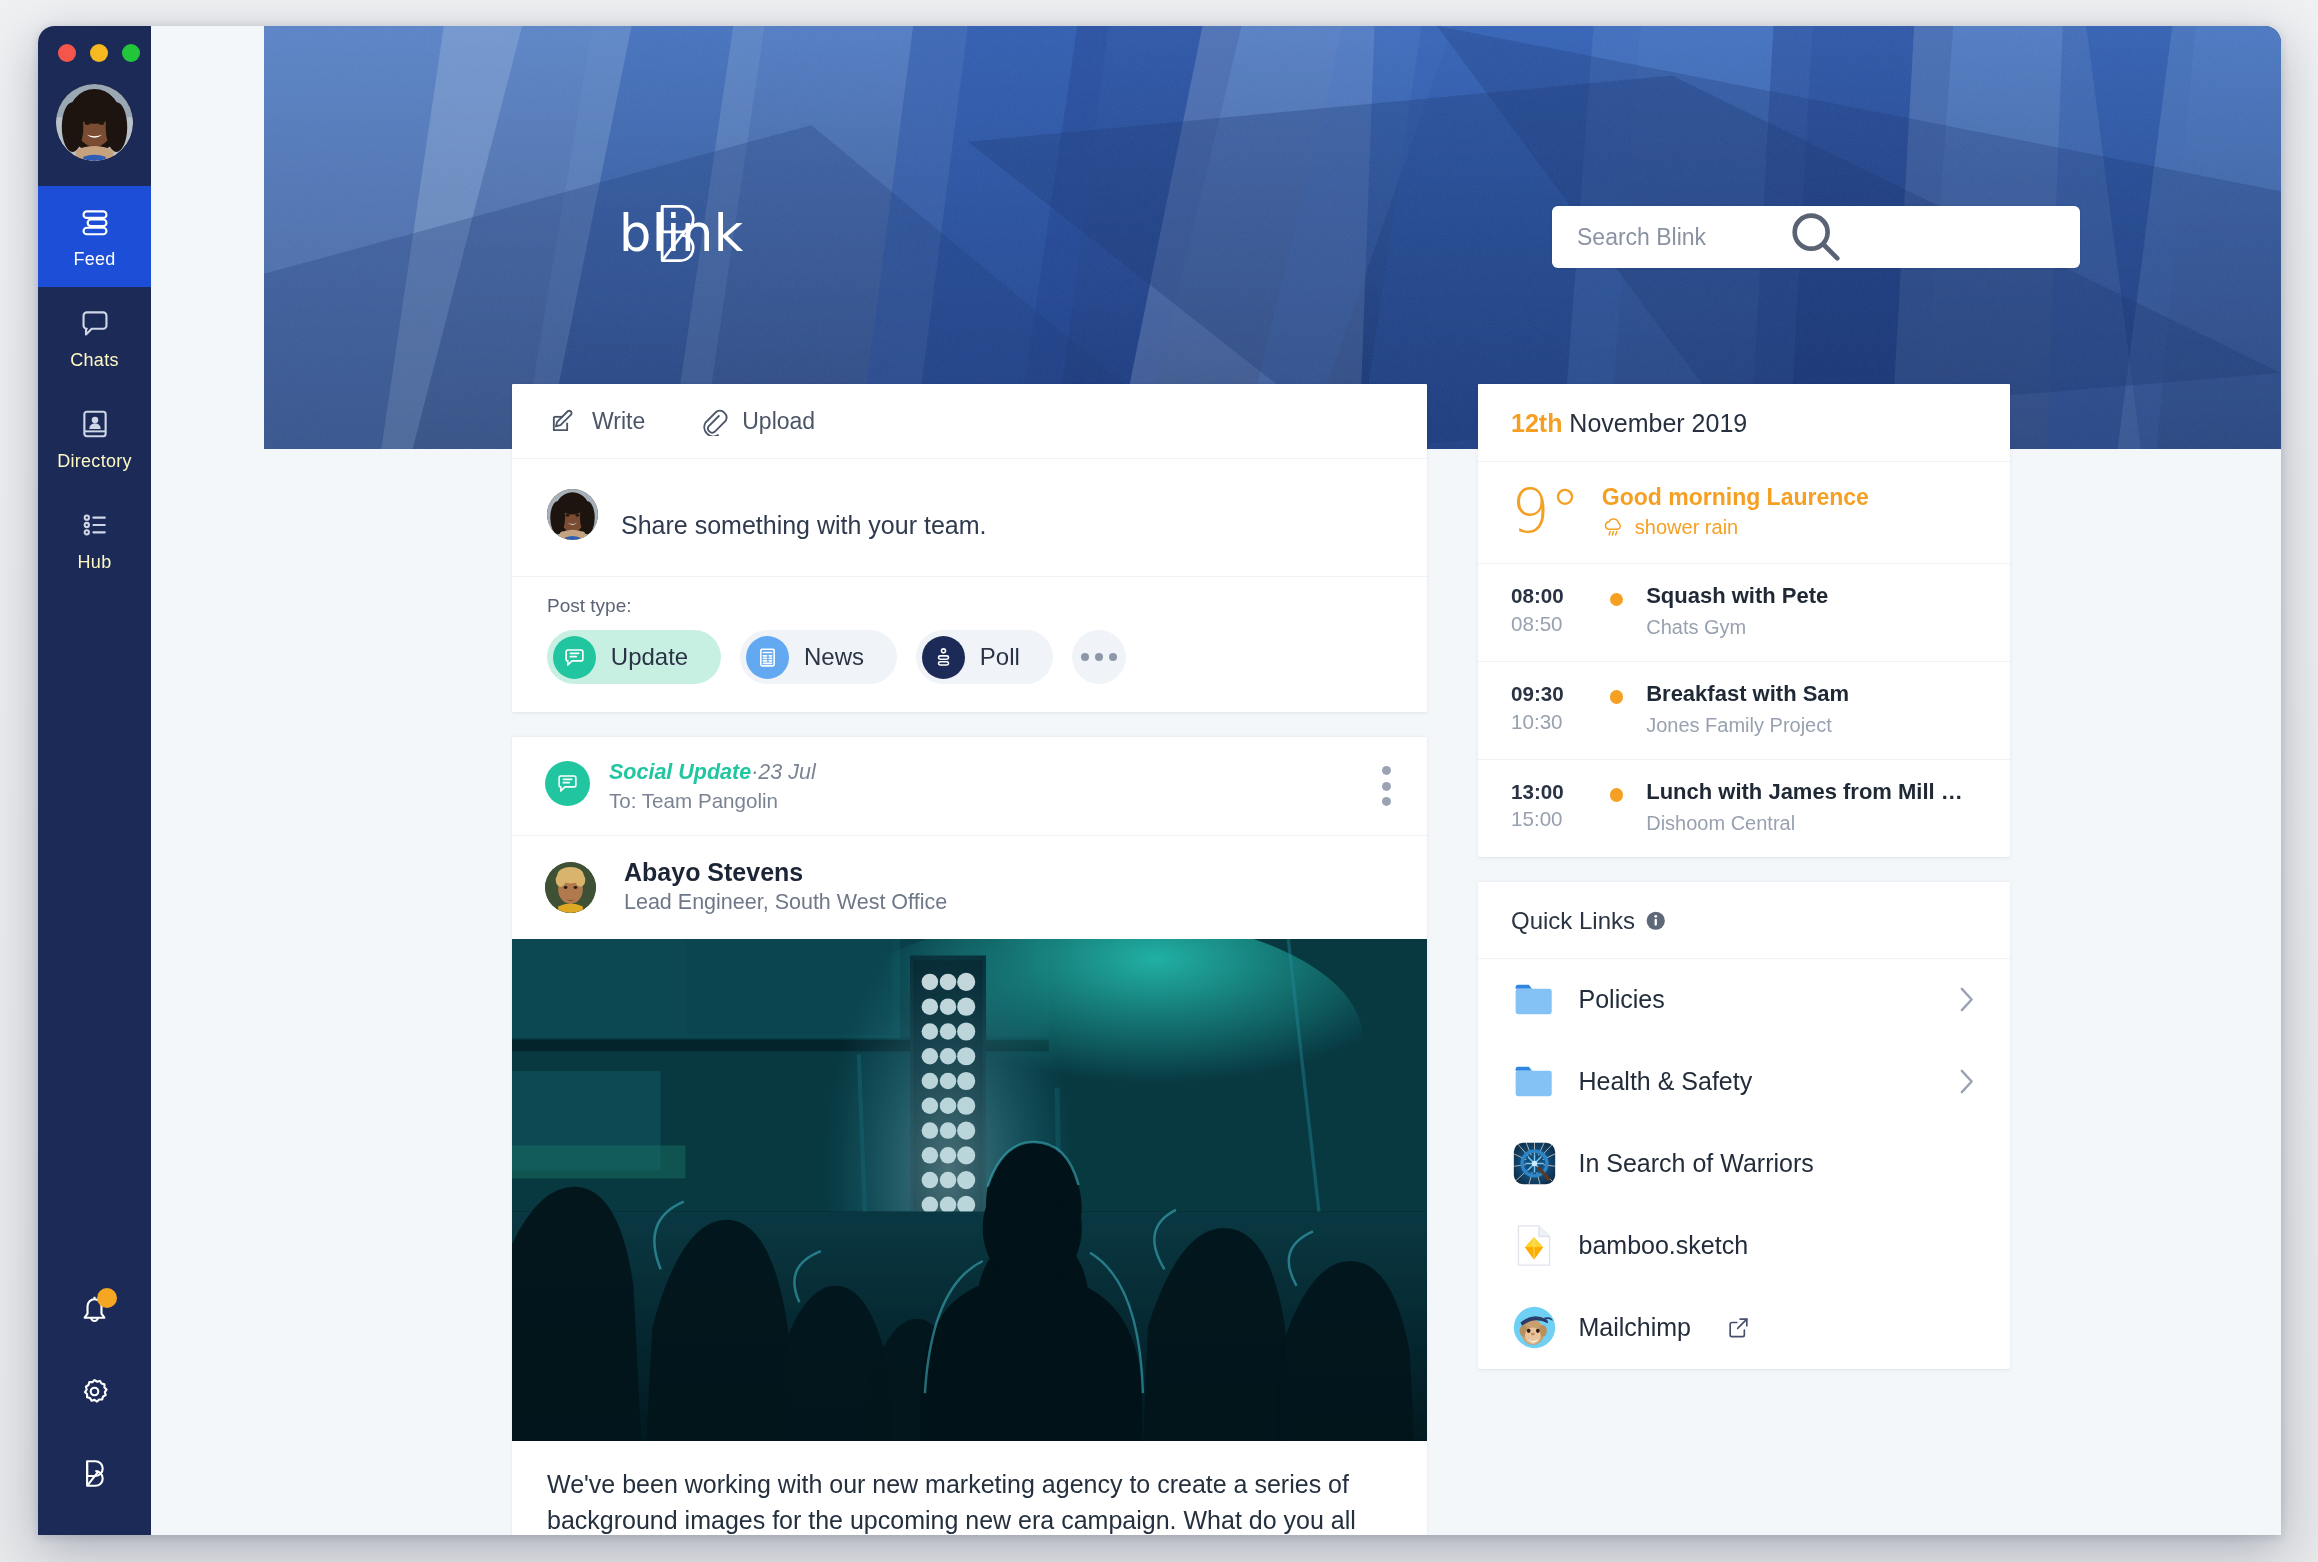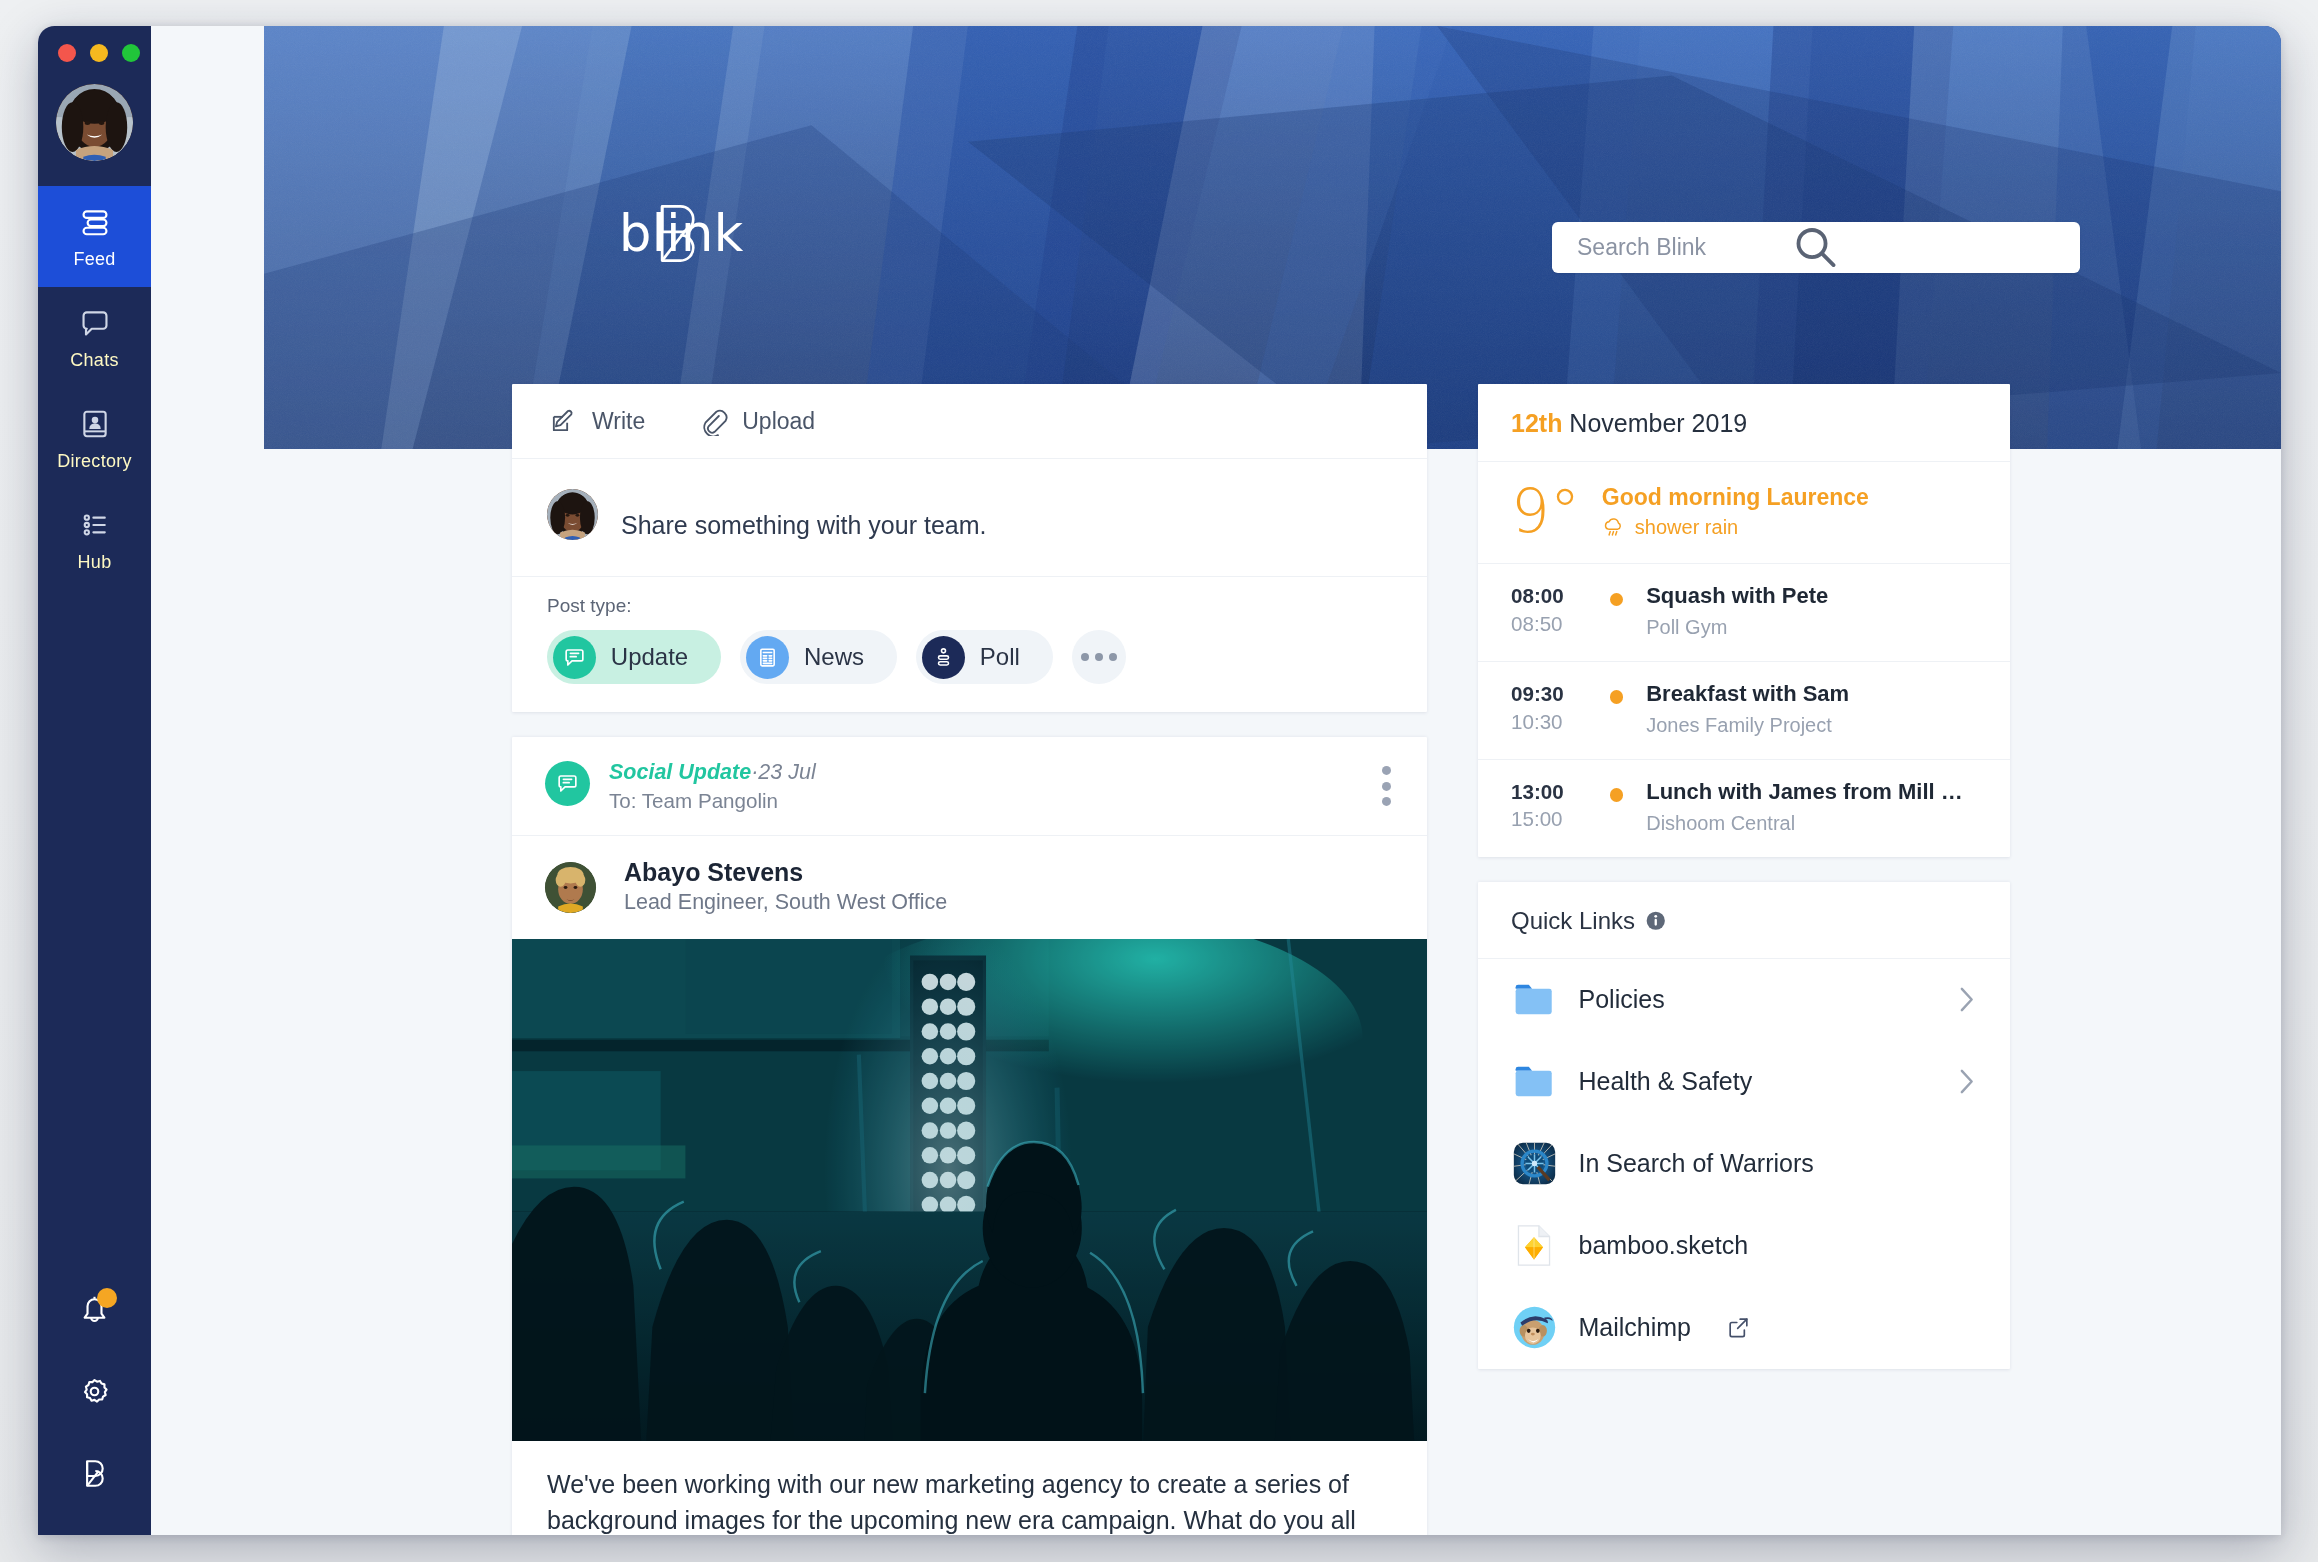--- a/index.html
+++ b/index.html
@@ -75,22 +75,22 @@
     position: absolute; left: 355px; top: 178px;
     display: flex; align-items: center; gap: 18px;
     z-index: 4;
   }
   #brand .wordmark {
     font-size: 51px; color: #fff; font-weight: 400; letter-spacing: 0.4px;
     font-family: "DejaVu Sans", sans-serif;
   }
 
   #search-box {
-    position: absolute; right: 201px; top: 196px;
-    width: 528px; height: 51px;
+    position: absolute; right: 201px; top: 180px;
+    width: 528px; height: 62px;
     background: #fff; border-radius: 5.8px;
     display: flex; align-items: center; gap: 16.5px; padding: 0 25px;
     z-index: 4;
     box-shadow: 0 0.8px 2.5px rgba(0,0,0,.08);
   }
   #search-box .ph { font-size: 23px; color: #8b93a3; }
 
   
   #content { position: absolute; left: 113px; top: 0; right: 0; bottom: 0; }
 
@@ -618,21 +618,21 @@
         </div>
 
         <div class="ev-row">
           <div class="ev-times">
             <div class="ev-t1">08:00</div>
             <div class="ev-t2">08:50</div>
           </div>
           <span class="ev-dot"></span>
           <div style="min-width:0;flex:1">
             <div class="ev-t-title">Squash with Pete</div>
-            <div class="ev-t-loc">Poll Gym</div>
+            <div class="ev-t-loc">Chats Gym</div>
           </div>
         </div>
 
         <div class="ev-row">
           <div class="ev-times">
             <div class="ev-t1">09:30</div>
             <div class="ev-t2">10:30</div>
           </div>
           <span class="ev-dot"></span>
           <div style="min-width:0;flex:1">

